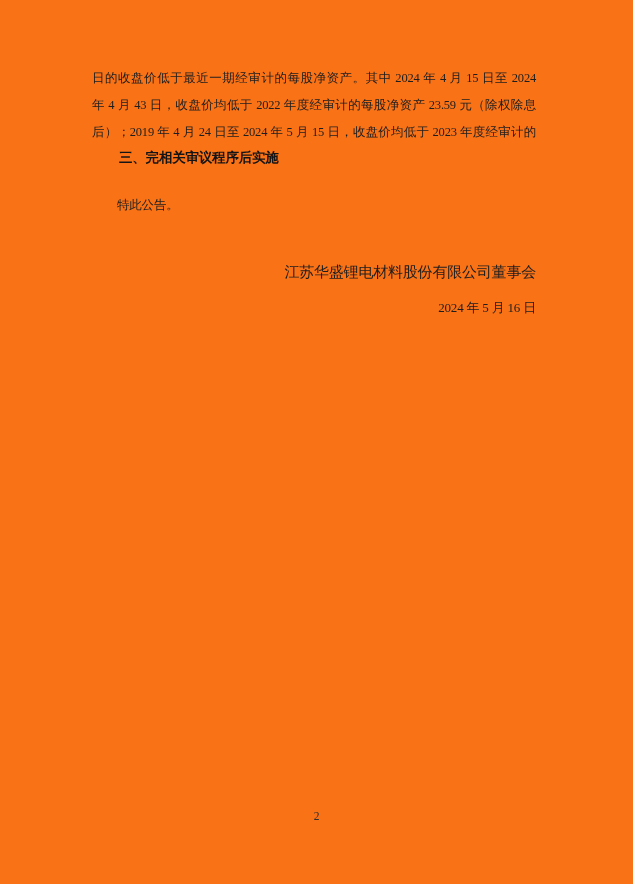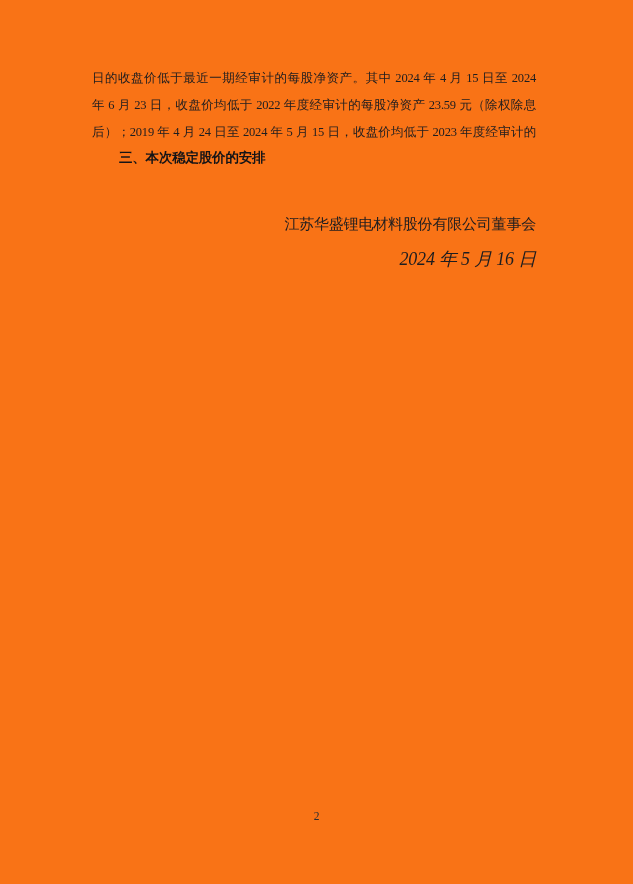--- a/index.html
+++ b/index.html
@@ -55,49 +55,49 @@
   .signature {
     line-height: 27px;
     margin-top: 40px;
     text-align: right;
     font-size: 15px;
   }
   .date {
     line-height: 27px;
     margin-top: 8px;
     text-align: right;
-    font-size: 18px;
-    font-style: italic;
+    font-size: 13px;
   }
   .page-number {
     position: absolute;
     top: 806px;
     left: 0;
     width: 633px;
     text-align: center;
     font-size: 11.5px;
     line-height: 20px;
     color: #2a2d33;
   }
 </style>
 </head>
 <body>
 
 <div class="page">
   <div class="content">
 
     <div class="para">
         <div class="line">日的收盘价低于最近一期经审计的每股净资产。其中 2024 年 4 月 15 日至 2024</div>
-        <div class="line">年 6 月 23 日，收盘价均低于 2022 年度经审计的每股净资产 23.59 元（除权除息</div>
+        <div class="line">年 4 月 43 日，收盘价均低于 2022 年度经审计的每股净资产 23.59 元（除权除息</div>
         <div class="line">后）；2019 年 4 月 24 日至 2024 年 5 月 15 日，收盘价均低于 2023 年度经审计的</div>
       </div>
 
-    <div class="heading">三、本次稳定股价的安排</div>
+    <div class="heading">三、完相关审议程序后实施</div>
 
 
+    <div class="closing">特此公告。</div>
 
     <div class="signature">江苏华盛锂电材料股份有限公司董事会</div>
 
     <div class="date">2024 年 5 月 16 日</div>
 
   </div>
 
   <div class="page-number">2</div>
 </div>
 

